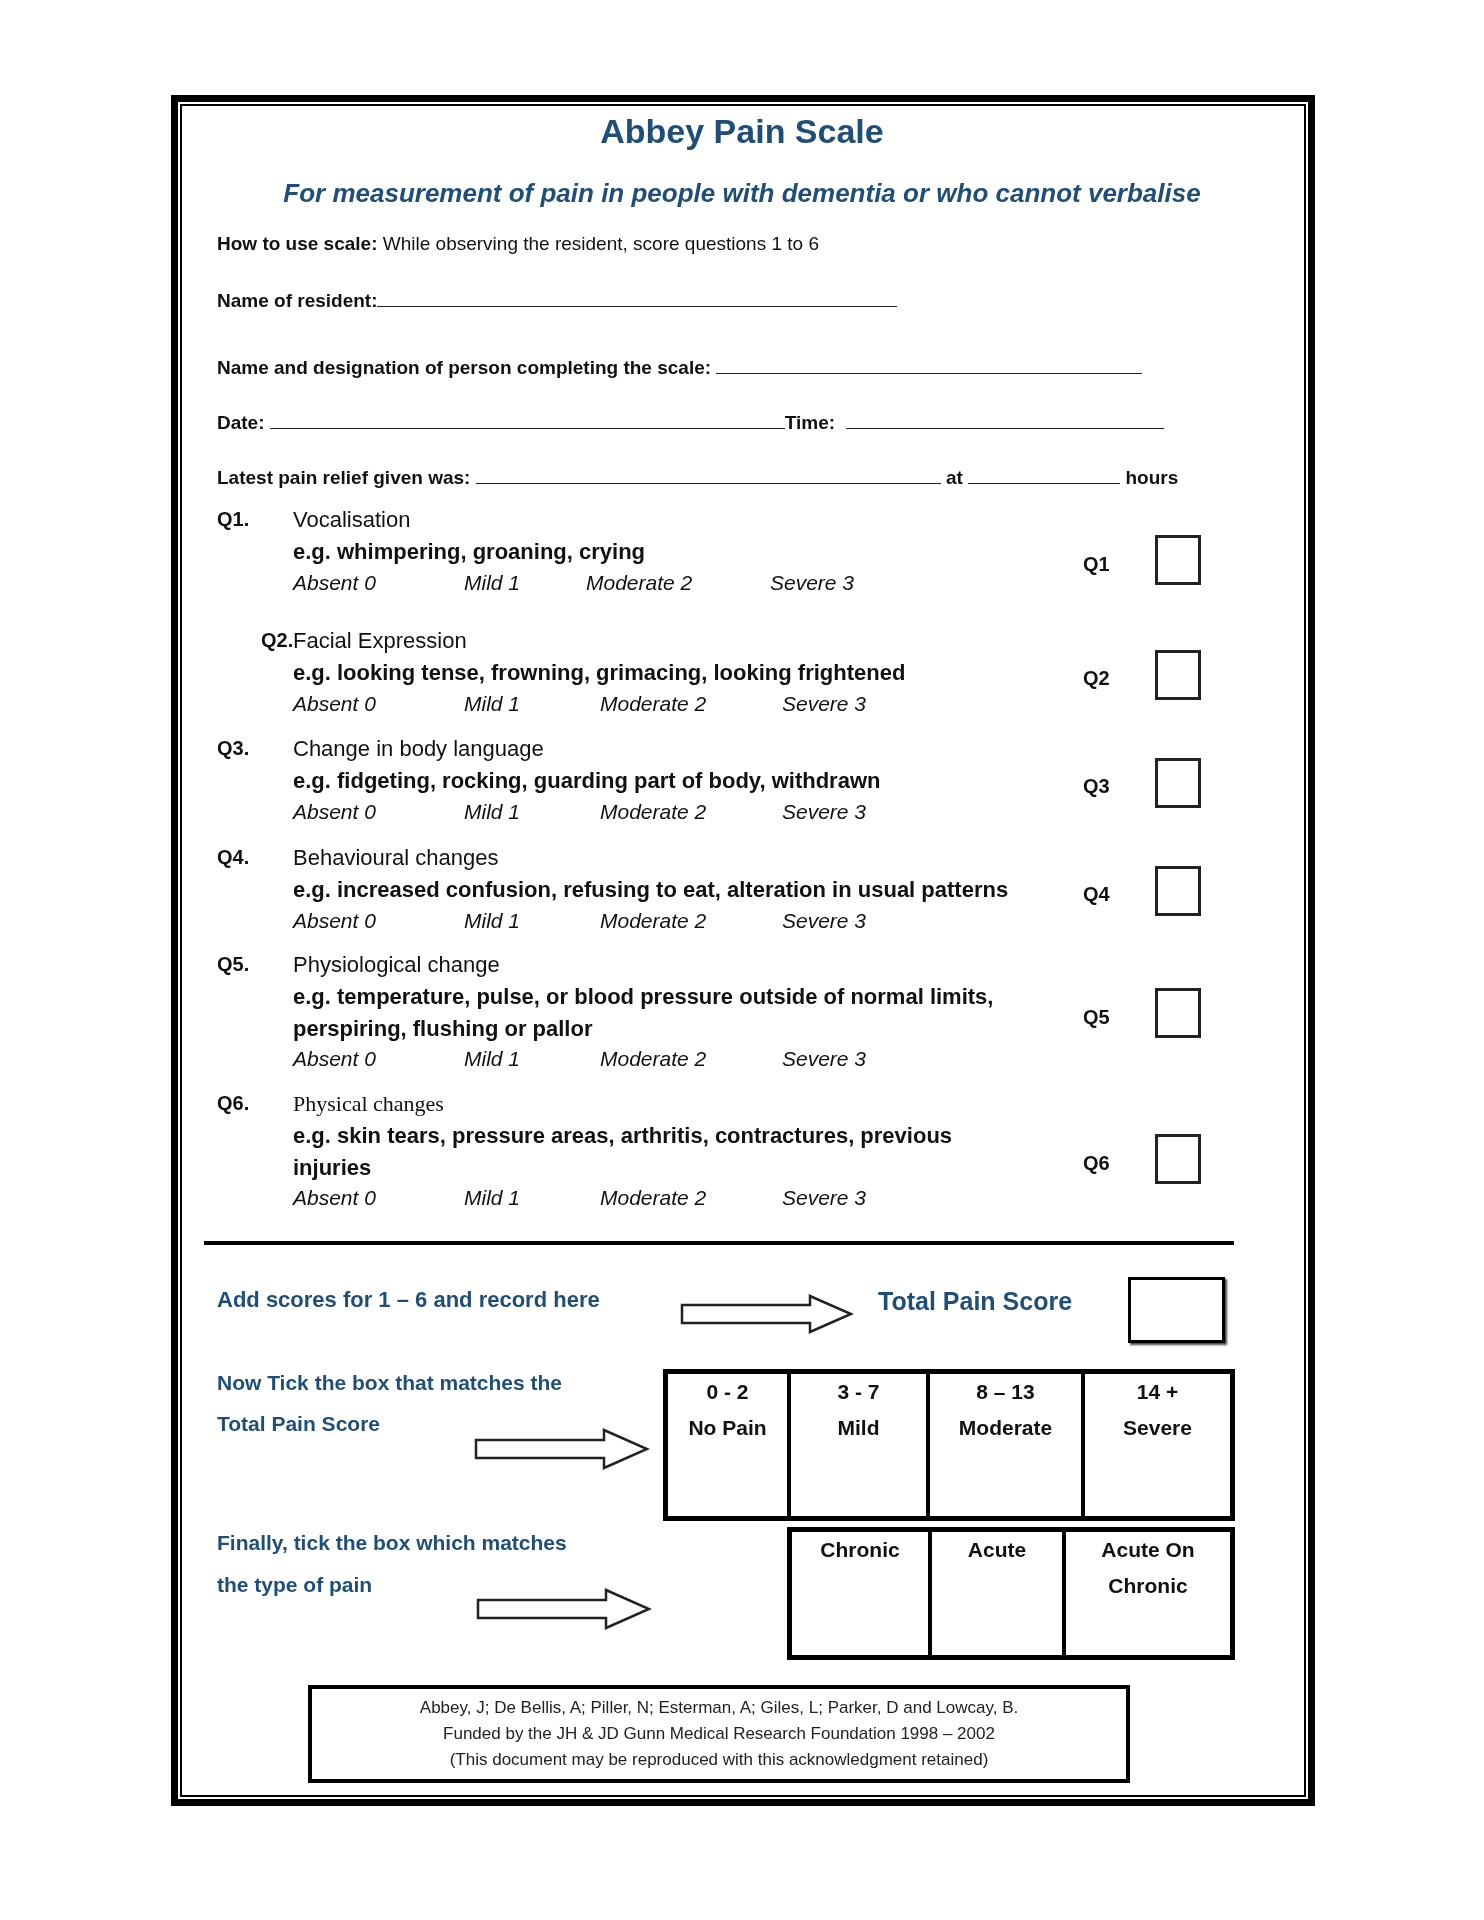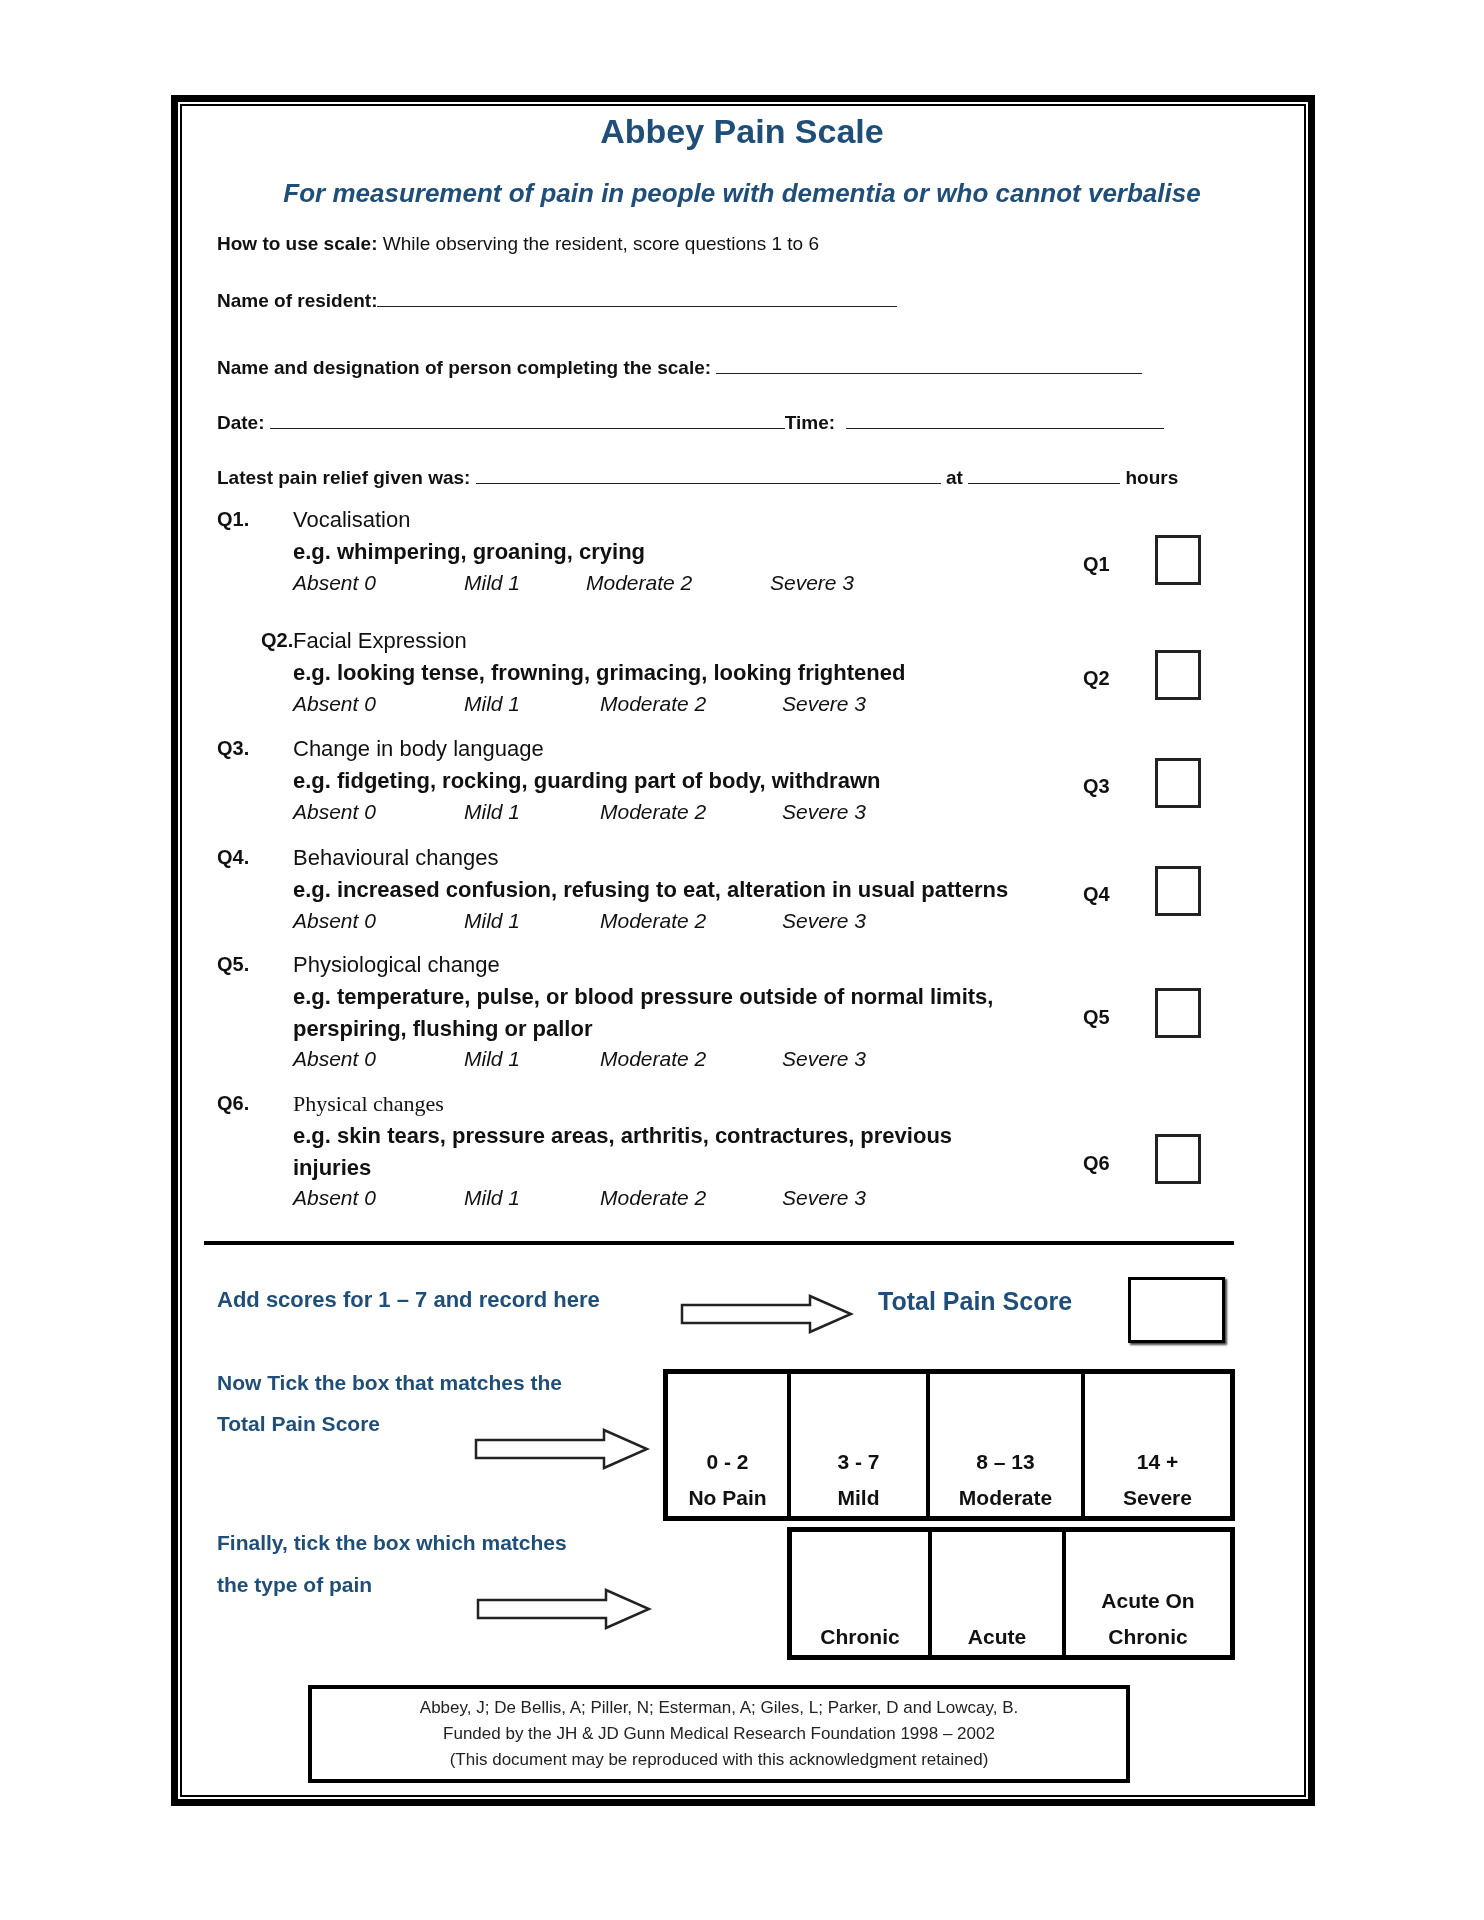--- a/index.html
+++ b/index.html
@@ -20,21 +20,21 @@
   .qex { font-size:22px; font-weight:bold; left:293px; }
   .opt { font-size:21px; font-style:italic; }
   .qlbl { font-size:20px; font-weight:bold; left:1083px; }
   .qbox { position:absolute; left:1155px; width:46px; height:50px; box-sizing:border-box;
           border:3px solid #222; background:#fff; }
   .divider { position:absolute; left:204px; top:1241px; width:1030px; height:4px; background:#000; }
   .blue { color:#1f4e79; font-weight:bold; font-size:22px; }
   .arrow { position:absolute; }
   .tbl { position:absolute; box-sizing:border-box; border:5px solid #000; display:flex; background:#fff; }
   .cell { box-sizing:border-box; border-right:4px solid #000; display:flex; flex-direction:column;
-          align-items:center; justify-content:flex-end; font-size:21px; font-weight:bold; text-align:center; line-height:36px; }
+          align-items:center; justify-content:flex-start; font-size:21px; font-weight:bold; text-align:center; line-height:36px; }
   .cell:last-child { border-right:none; }
   .total-box { position:absolute; left:1128px; top:1277px; width:97px; height:66px; box-sizing:border-box;
                border:3px solid #000; box-shadow:2px 2px 2px #444; background:#fff; }
   .footer { position:absolute; left:308px; top:1685px; width:822px; height:98px; box-sizing:border-box;
             border:4px solid #000; display:flex; flex-direction:column; align-items:center; justify-content:center;
             font-size:17px; line-height:26px; color:#222; }
 </style>
 </head>
 <body>
 
@@ -128,21 +128,21 @@
 <div class="abs qex" style="top:1155px;">injuries</div>
 <div class="abs opt" style="left:293px; top:1186px;">Absent  0</div>
 <div class="abs opt" style="left:464px; top:1186px;">Mild  1</div>
 <div class="abs opt" style="left:600px; top:1186px;">Moderate  2</div>
 <div class="abs opt" style="left:782px; top:1186px;">Severe  3</div>
 <div class="abs qlbl" style="top:1152px;">Q6</div>
 <div class="qbox" style="top:1134px;"></div>
 
 <div class="divider"></div>
 
-<div class="abs blue" style="left:217px; top:1287px;">Add scores for 1 – 7 and record here</div>
+<div class="abs blue" style="left:217px; top:1287px;">Add scores for 1 – 6 and record here</div>
 <svg class="arrow" style="left:680px; top:1294px;" width="174" height="40" viewBox="0 0 174 40">
   <polygon points="2,11 130,11 130,2 171,20 130,38 130,29 2,29" fill="#fff" stroke="#222" stroke-width="2.5"></polygon>
 </svg>
 <div class="abs blue" style="left:878px; top:1287px; font-size:25px;">Total Pain Score</div>
 <div class="total-box"></div>
 
 <div class="abs blue" style="left:217px; top:1371px; font-size:21px;">Now Tick the box that matches the</div>
 <div class="abs blue" style="left:217px; top:1412px; font-size:21px;">Total Pain Score</div>
 <svg class="arrow" style="left:474px; top:1428px;" width="176" height="42" viewBox="0 0 176 42">
   <polygon points="2,12 130,12 130,2 173,21 130,40 130,30 2,30" fill="#fff" stroke="#222" stroke-width="2.5"></polygon>

